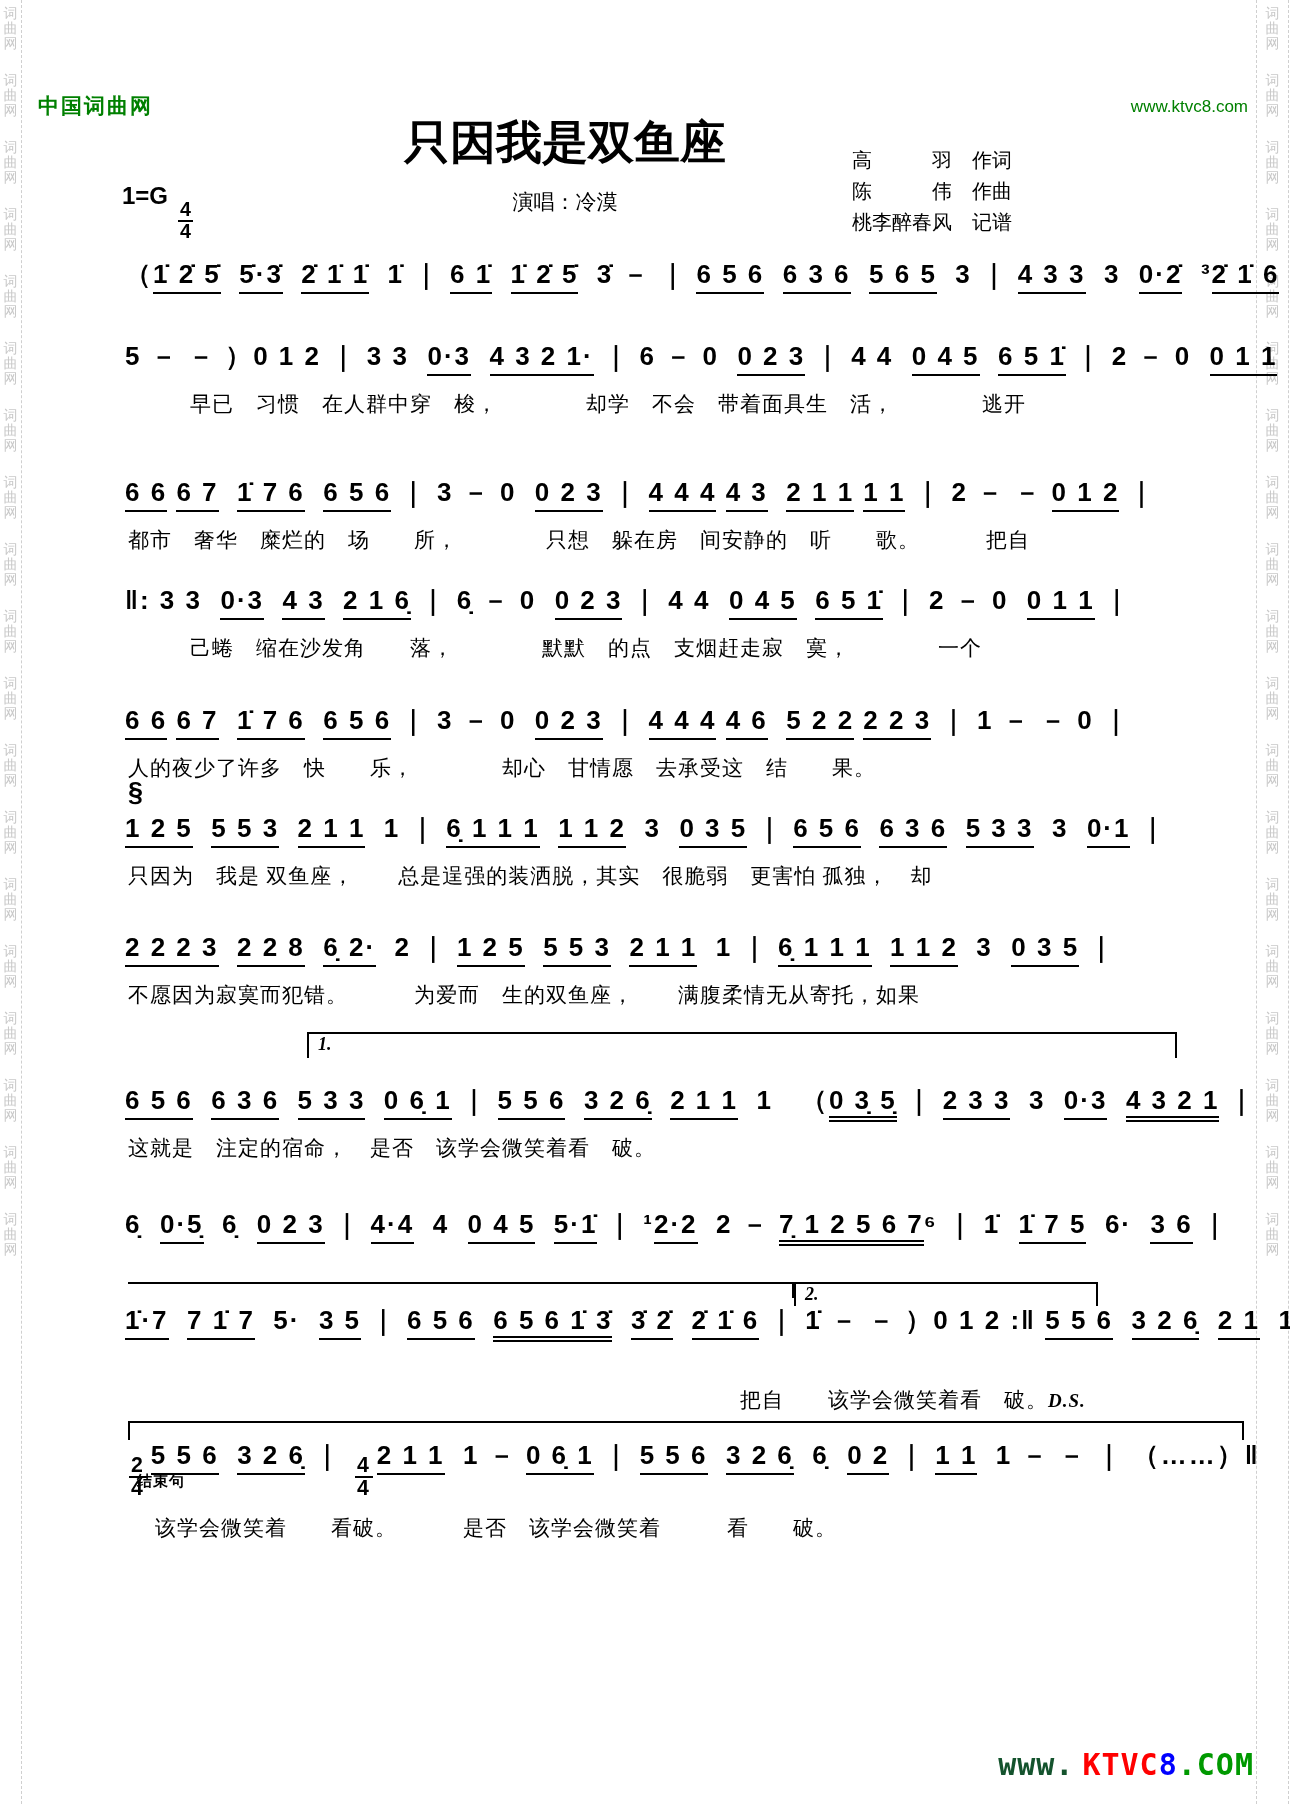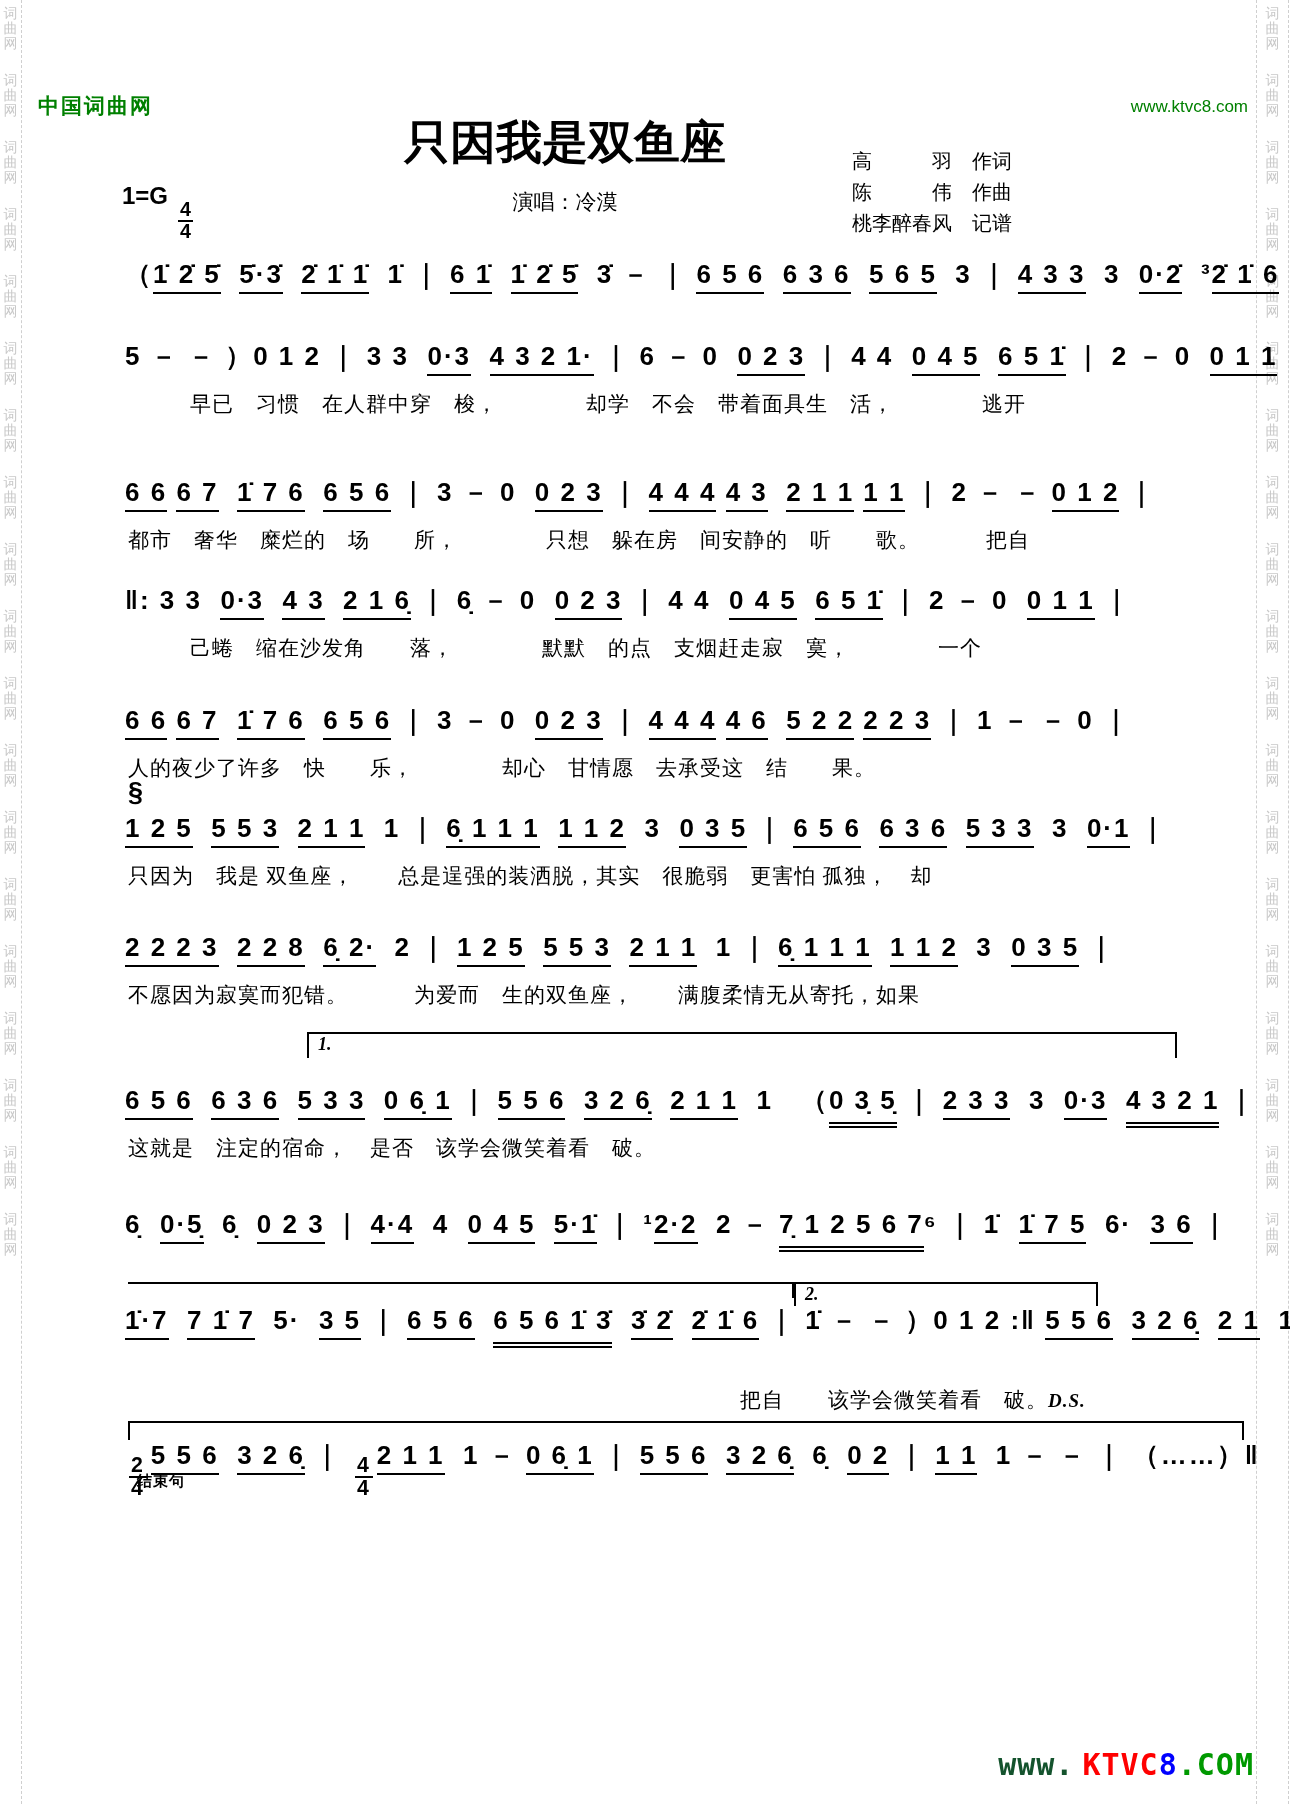--- a/index.html
+++ b/index.html
@@ -16,35 +16,35 @@
   .wm-gap{height:22px;}
   
   #site-name{position:absolute;left:38px;top:92px;color:#008000;font-size:21px;font-weight:bold;letter-spacing:2px;}
   #site-url{position:absolute;right:42px;top:97px;color:#008000;font-size:17px;}
   
   #page-title{position:absolute;left:0;top:112px;width:1130px;text-align:center;
     font-family:"Liberation Serif","DejaVu Serif",serif;font-weight:bold;font-size:46px;}
   #performer{position:absolute;left:0;top:188px;width:1130px;text-align:center;
     font-family:"Liberation Serif","DejaVu Serif",serif;font-size:21px;}
   #credits{position:absolute;left:760px;top:146px;width:252px;text-align:right;
-    font-family:Liberation Sans, sans-serif;font-size:20px;line-height:31px;}
+    font-family:Liberation Mono, monospace;font-size:20px;line-height:31px;}
   #keysig{position:absolute;left:122px;top:182px;font-weight:bold;font-size:24px;}
   #keysig .ts{vertical-align:-12px;margin-left:10px;}
   
   .ts{display:inline-flex;flex-direction:column;align-items:center;font-weight:bold;
       font-size:0.82em;line-height:1.0;vertical-align:-8px;margin:0 4px;}
   .ts i{font-style:normal;display:block;padding:0 2px;}
   .ts i:first-child{border-bottom:2px solid #000;}
   
   #score{position:absolute;left:125px;top:0;width:1070px;height:1700px;}
   .system{position:absolute;left:0;width:1070px;}
   .notes{font-family:"Liberation Sans","DejaVu Sans",sans-serif;font-weight:bold;font-size:26px;
          line-height:40px;letter-spacing:2px;white-space:pre;}
   .u1{border-bottom:2px solid #000;padding-bottom:3px;}
-  .u2{border-bottom:6px double #000;padding-bottom:7px;}
+  .u2{border-bottom:6px double #000;padding-bottom:1px;}
   .lyrics{font-family:"Liberation Serif","DejaVu Serif",serif;font-size:21px;line-height:26px;
           margin-top:15px;letter-spacing:1px;white-space:pre;}
   .ds{font-weight:bold;font-style:italic;font-size:19px;font-family:"Liberation Serif",serif;}
   .segno{position:absolute;left:3px;top:-31px;font-weight:bold;font-size:27px;}
   
   .volta{position:absolute;border-top:2px solid #000;}
   .volta .vlabel{display:block;padding:1px 0 0 9px;font-family:"Liberation Serif",serif;
                  font-style:italic;font-weight:bold;font-size:18px;line-height:18px;}
   #volta1{left:182px;top:1032px;width:866px;height:24px;border-left:2px solid #000;border-right:2px solid #000;}
   #volta1b{left:3px;top:1282px;width:664px;height:14px;border-right:2px solid #000;}
@@ -269,20 +269,21 @@
       </div>
       <div class="system" style="top: 1204px;">
         <div class="notes">6̣  <span class="u1">0·5̣</span>  6̣  <span class="u1">0 2 3</span> ｜ <span class="u1">4·4</span>  4  <span class="u1">0 4 5</span>  <span class="u1">5·1̇</span> ｜ ¹<span class="u1">2·2</span>  2 － <span class="u2">7̣ 1 2 5 6 7</span>⁶ ｜ 1̇  <span class="u1">1̇ 7 5</span>  6·  <span class="u1">3 6</span> ｜</div>
       </div>
       <div class="system" style="top: 1300px;">
         <div class="notes"><span class="u1">1̇·7</span>  <span class="u1">7 1̇ 7</span>  5·  <span class="u1">3 5</span> ｜ <span class="u1">6 5 6</span>  <span class="u2">6 5 6 1̇ 3̇</span>  <span class="u1">3̇ 2̇</span>  <span class="u1">2̇ 1̇ 6</span> ｜ 1̇ － － ）0 1 2 :‖ <span class="u1">5 5 6</span>  <span class="u1">3 2 6̣</span>  <span class="u1">2 1</span>  1· ‖</div>
         <div class="lyrics" style="padding-left: 615px; margin-top: 47px;">把自　　该学会微笑着看　破。<span class="ds">D.S.</span></div>
       </div>
       <div class="system" style="top: 1435px;">
         <div class="notes"><span class="ts"><i>2</i><i>4</i></span><span class="u1">5 5 6</span>  <span class="u1">3 2 6̣</span> ｜ <span class="ts"><i>4</i><i>4</i></span><span class="u1">2 1 1</span>  1 － <span class="u1">0 6̣ 1</span> ｜ <span class="u1">5 5 6</span>  <span class="u1">3 2 6̣</span>  6̣  <span class="u1">0 2</span> ｜ <span class="u1">1 1</span>  1 － － ｜ （……）‖</div>
+        <div class="lyrics" style="padding-left: 30px;">该学会微笑着　　看破。　　　是否　该学会微笑着　　　看　　破。</div>
       </div>
     </div>
   <div class="volta" id="volta1">
       <span class="vlabel">1.</span>
     </div>
   <div class="volta" id="volta1b"></div>
   <div class="volta" id="volta2">
       <span class="vlabel">2.</span>
     </div>
   <div class="volta" id="ending-bracket">

